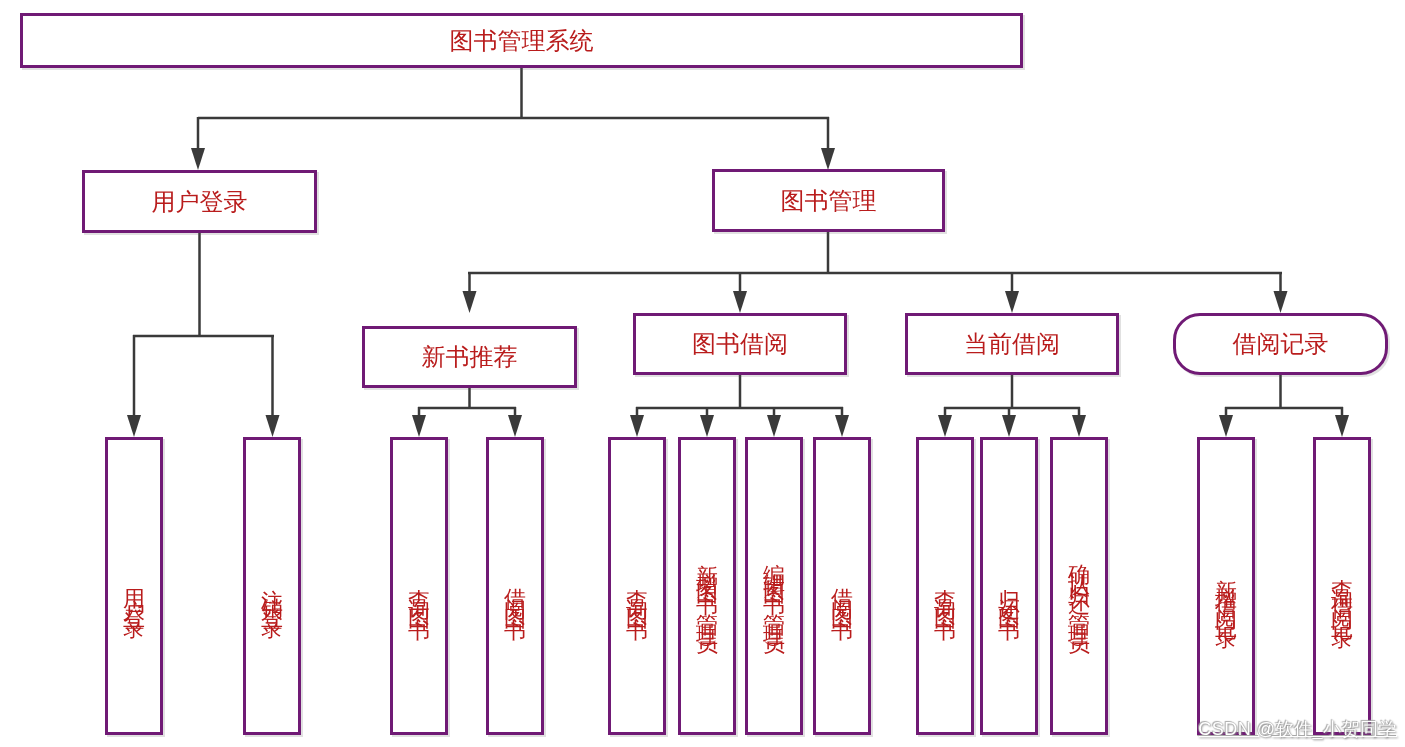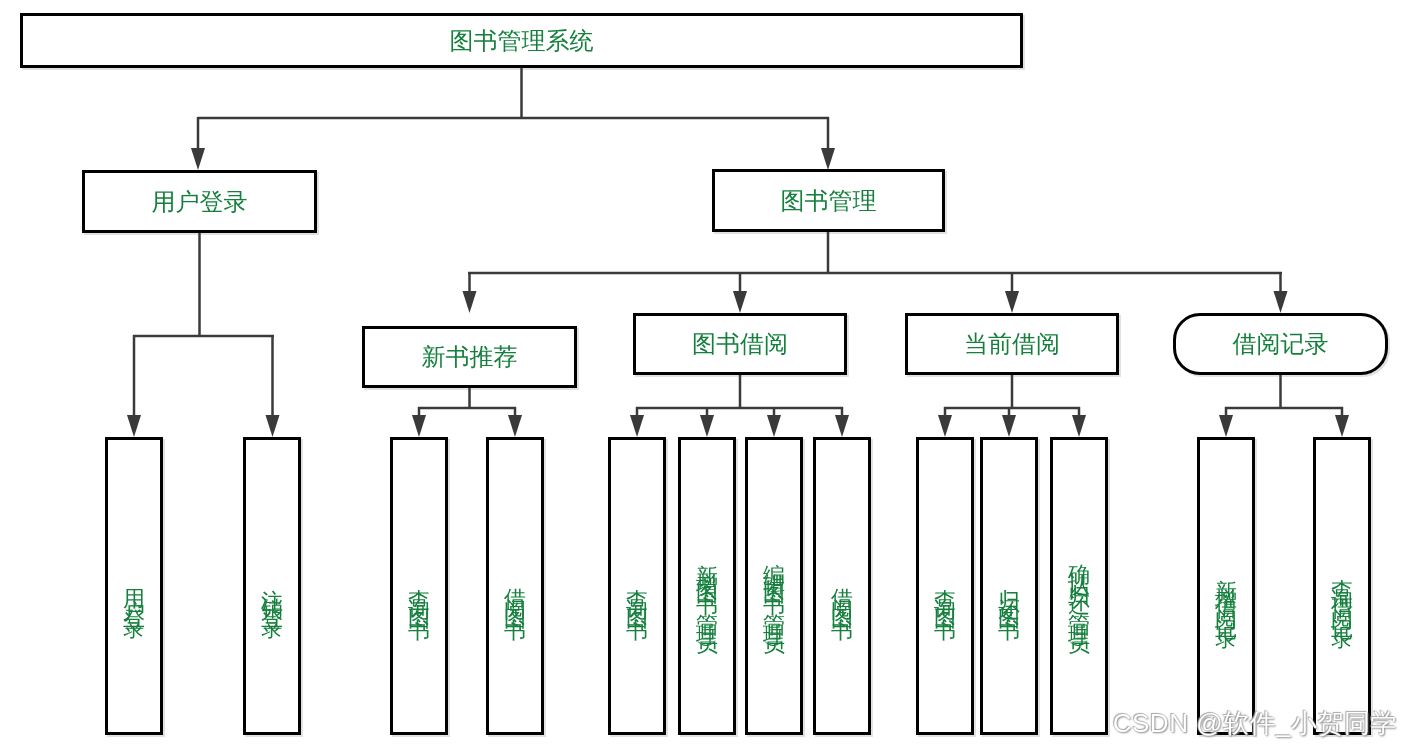--- a/index.html
+++ b/index.html
@@ -12,51 +12,52 @@
     overflow: hidden;
   }
   .wires {
     position: absolute;
     left: 0; top: 0;
     width: 1405px; height: 747px;
   }
   .box {
     position: absolute;
     box-sizing: border-box;
-    border: 3px solid #000000;
+    border: 3px solid #701a75;
     background: #ffffff;
     display: flex;
     align-items: center;
     justify-content: center;
-    color: #15803d;
+    color: #b91c1c;
     box-shadow: 2px 2px 0 rgba(90,90,90,0.18);
   }
   .hbox span {
     font-size: 24px;
     line-height: 1;
     white-space: nowrap;
   }
   .vbox span {
     writing-mode: vertical-rl;
     text-orientation: mixed;
     font-size: 22px;
     line-height: 1;
     letter-spacing: 10px;
     margin-bottom: -10px;
     white-space: nowrap;
   }
   .watermark {
     position: absolute;
     right: 8px;
     bottom: 6px;
-    font-size: 26px;
+    font-size: 18px;
     letter-spacing: 0.5px;
     color: #ffffff;
     text-shadow: 0 0 1px #9a9a9a, 1px 1px 2px #8a8a8a, -1px -1px 1px #ababab;
     white-space: nowrap;
+    text-decoration: underline;
   }
 </style>
 </head>
 <body>
 
 <div class="canvas">
 
   <svg class="wires" viewBox="0 0 1405 747" fill="none" stroke="#3a3a3a" stroke-width="2.5">
 
     <g>

